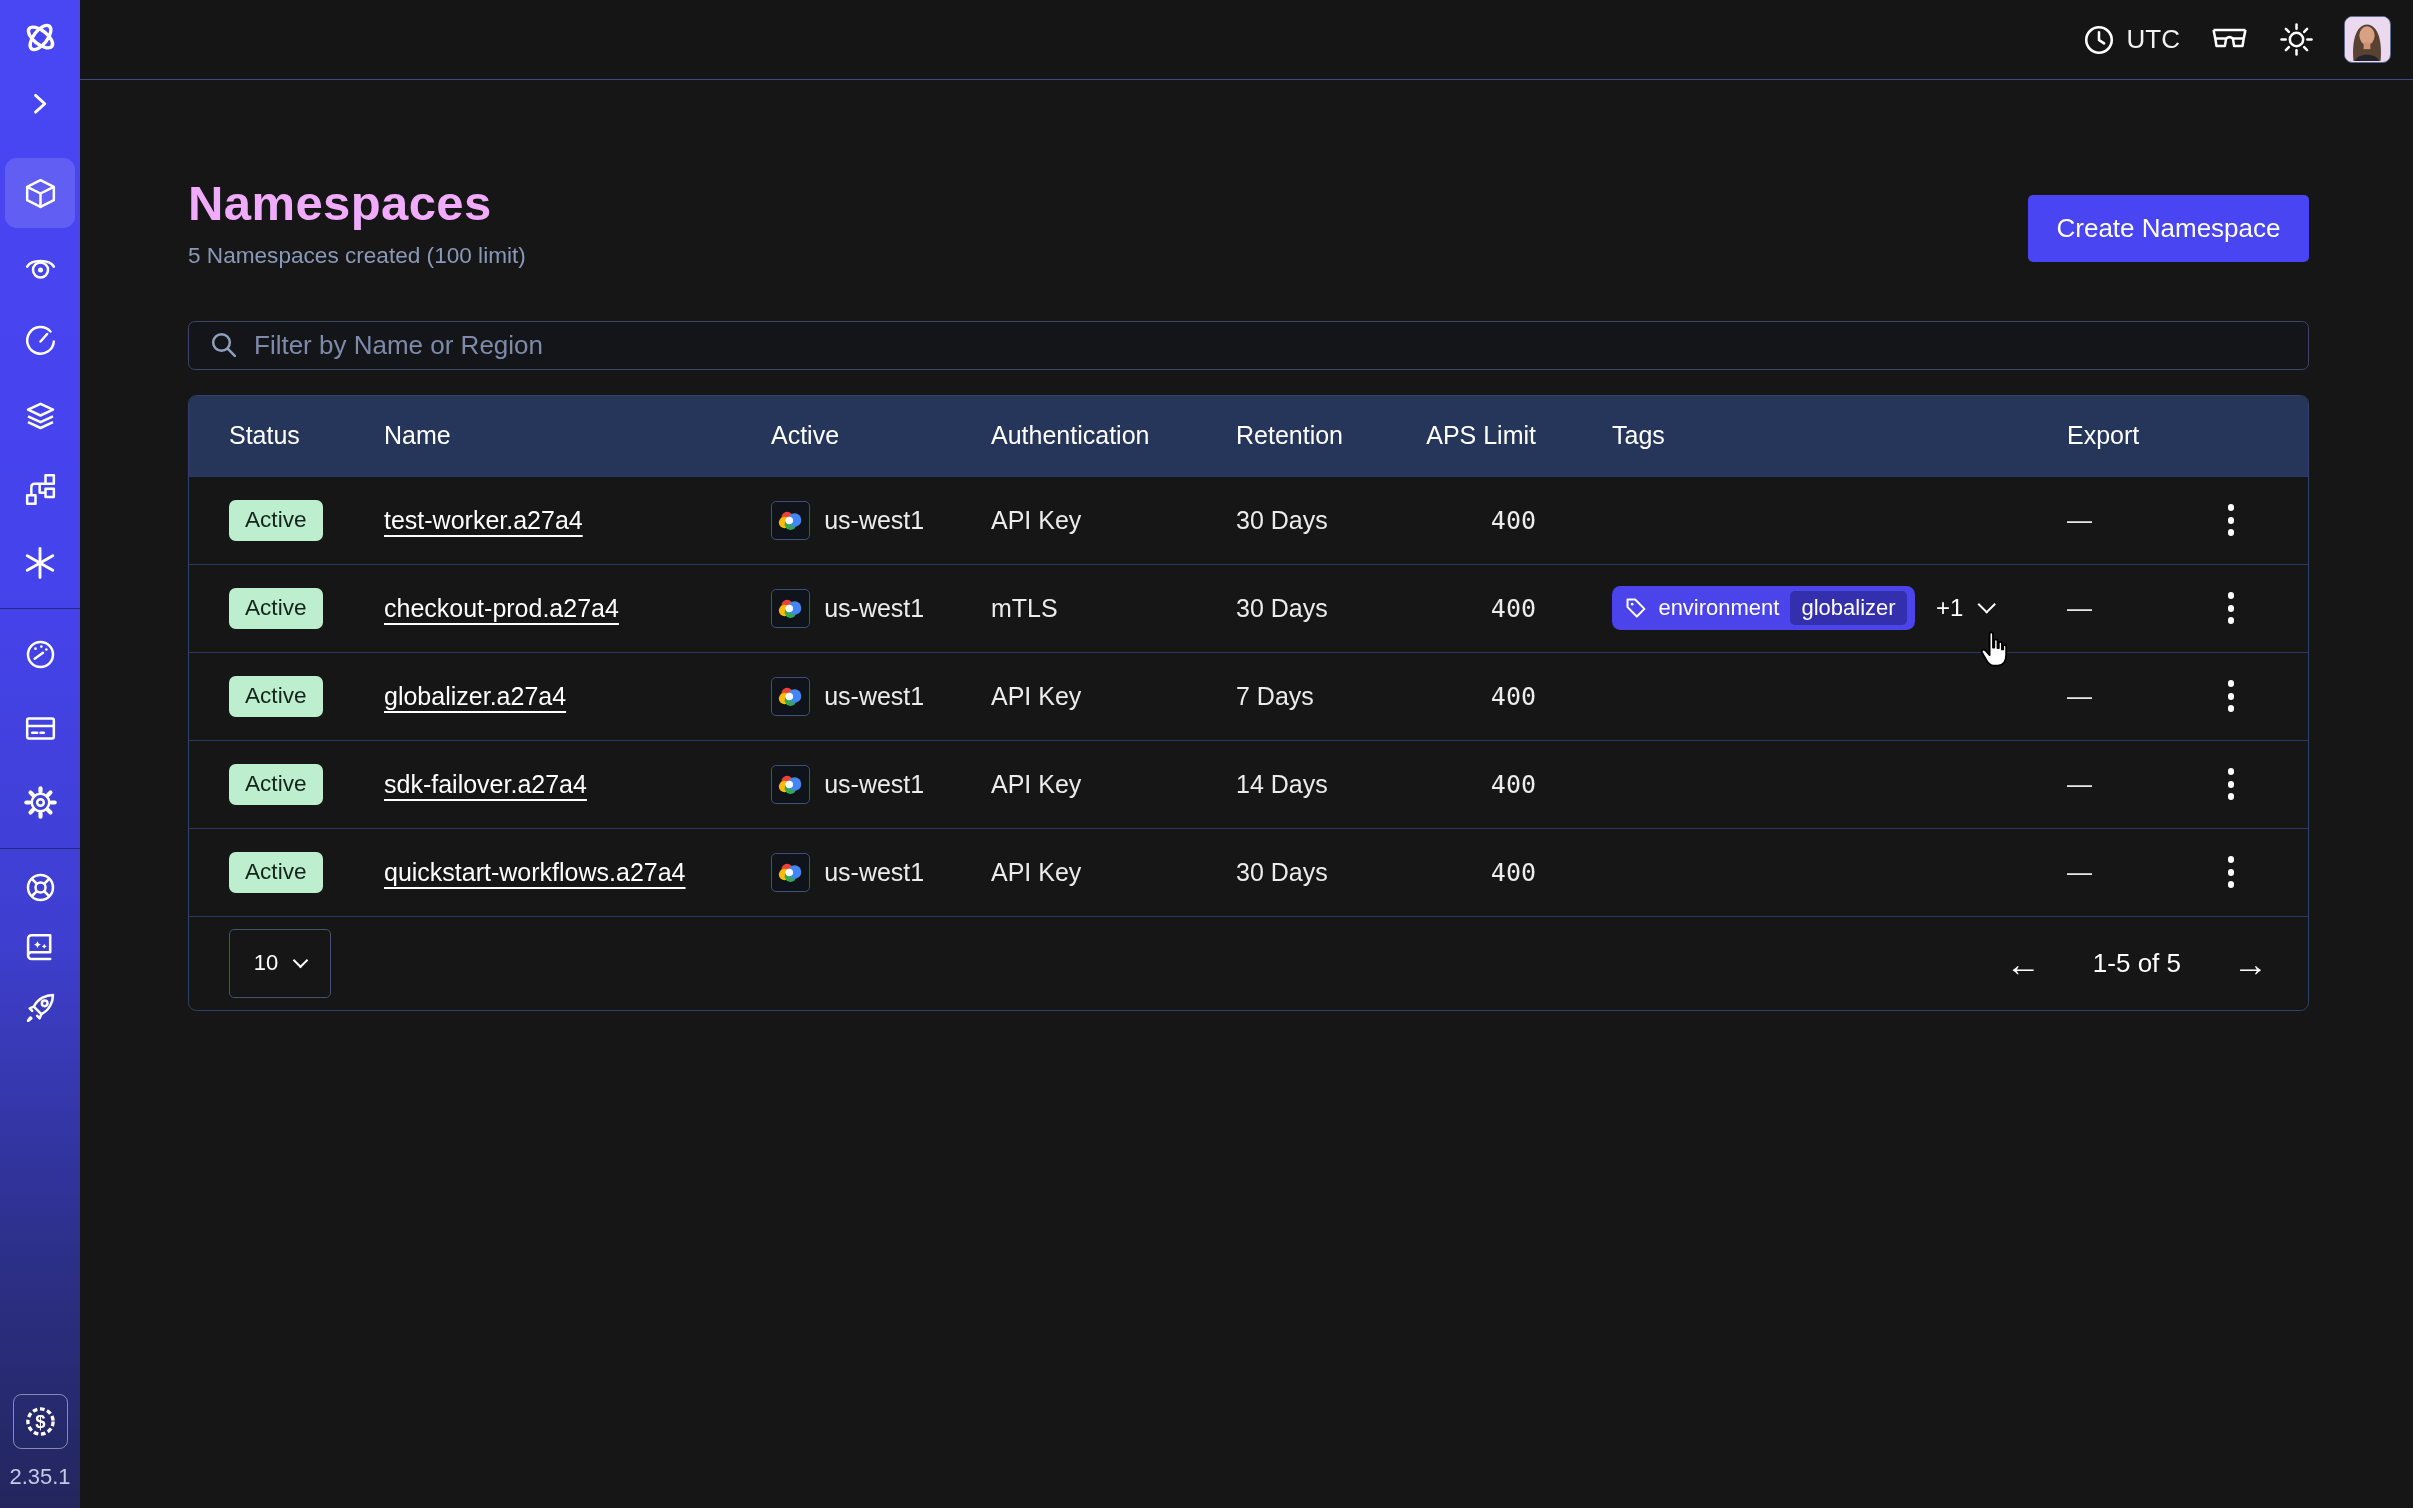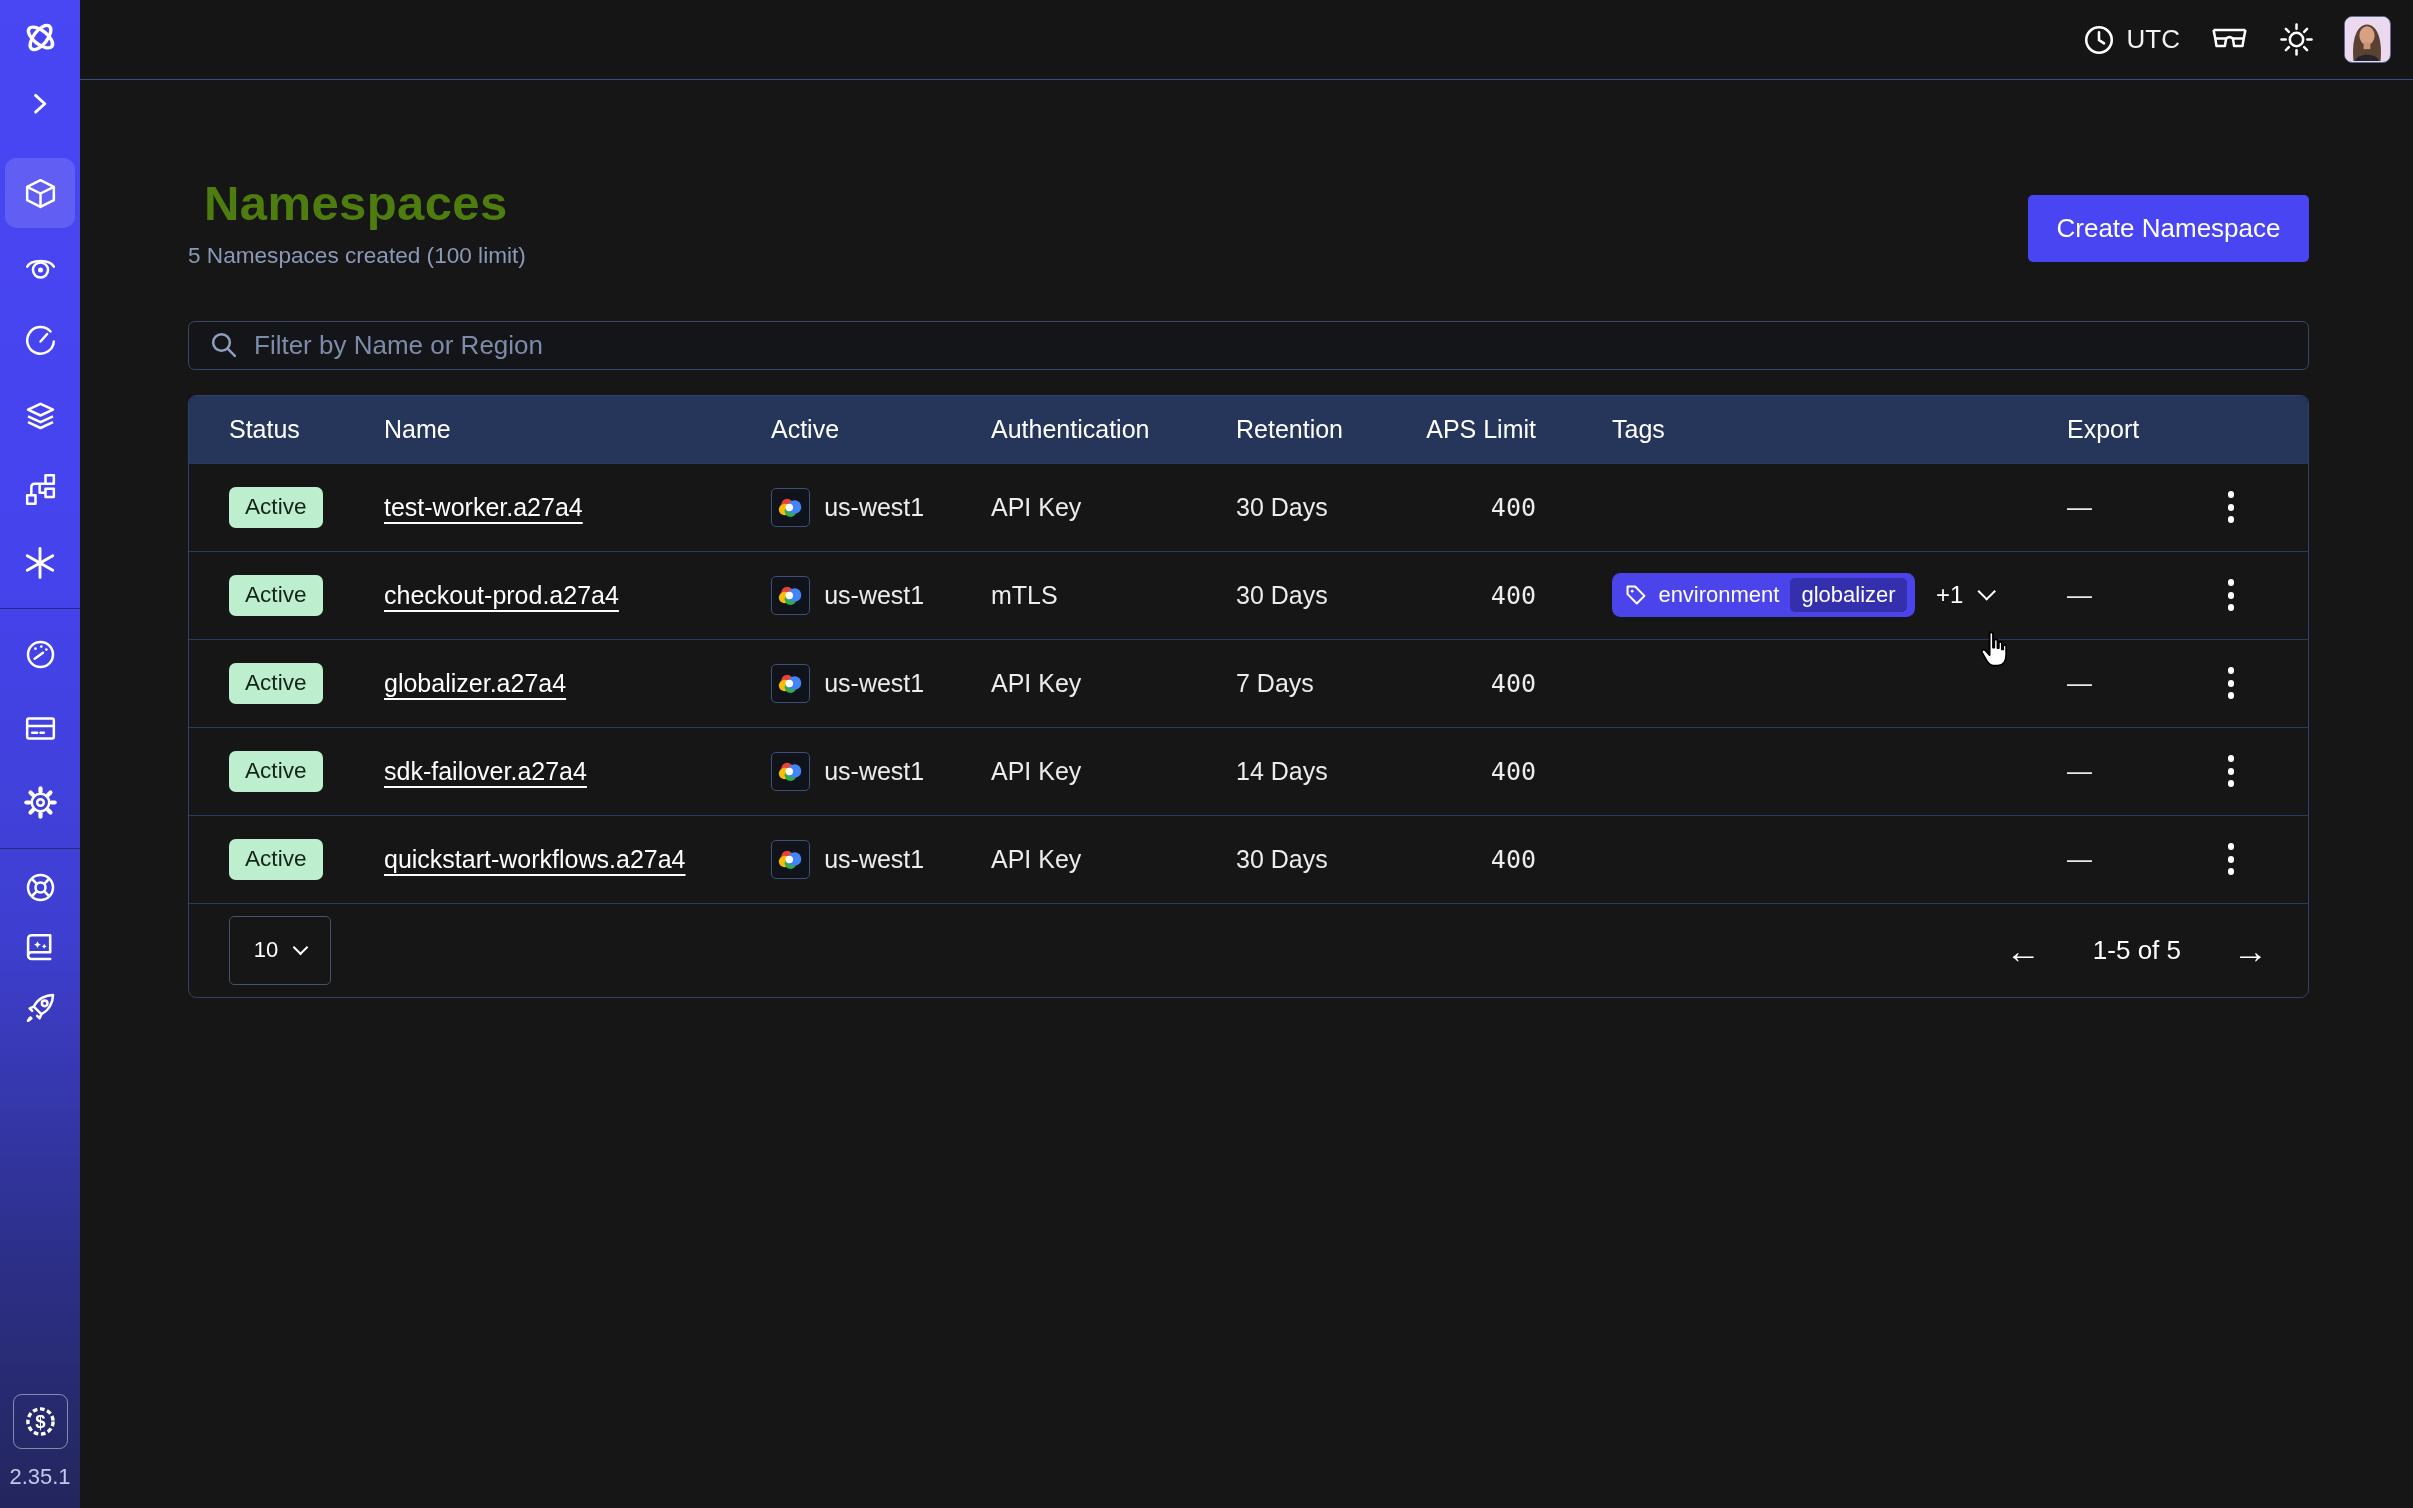--- a/index.html
+++ b/index.html
@@ -46,21 +46,21 @@
   .icon-btn { display:flex; align-items:center; justify-content:center; cursor:pointer; }
   .avatar {
     width:47px; height:47px; border-radius:8.4px; overflow:hidden;
     border:1.7px solid #5c6c94; cursor:pointer; background:#ead9ef;
   }
 
   
   .main { position:absolute; left:80px; top:81px; right:0; bottom:0; padding:0 104px 0 108px; }
 
   .title-row { margin-top:94px; display:flex; align-items:flex-start; justify-content:space-between; }
-  .page-title { font-size:49px; font-weight:700; color:#4d7c0f; letter-spacing:0.4px;margin-left:16px; }
+  .page-title { font-size:49px; font-weight:700; color:#f0abfc; letter-spacing:0.4px; }
   .page-sub { font-size:22.6px; color:#8b99b8; margin-top:11.7px; }
   .create-btn {
     background:#4945f2; color:#fff; border:none; border-radius:5px;
     font-size:26px; font-family:"Liberation Sans",sans-serif;
     padding:0 28.5px; height:67px; cursor:pointer; margin-top:20px;
   }
 
   .filter-wrap {
     margin-top:52px; height:49px; border:1.7px solid #3c4766; border-radius:6.7px;
     background:#141519; display:flex; align-items:center; padding:0 20px; gap:15px;
@@ -71,21 +71,21 @@
   }
   .filter-input::placeholder { color:#7e8ba8; }
 
   
   .table { margin-top:25px; border:1.7px solid #30426a; border-radius:8.4px; overflow:hidden; background:#161616; }
   .tr {
     display:grid;
     grid-template-columns: 155px 387px 220px 245px 189px 111px 531px 122px 1fr;
     align-items:center; padding:0 40px;
   }
-  .thead { background:#26365b; height:67px; font-size:25px; font-weight:500; color:#fff; }
+  .thead { background:#26365b; height:80px; font-size:25px; font-weight:500; color:#fff; }
   .row { height:88px; border-top:1.7px solid #2a3960; font-size:25px; }
   .row:first-of-type { border-top:none; }
   .cell-aps, .th-aps { text-align:right; font-family:"DejaVu Sans Mono", monospace; }
   .th-aps { font-family:"Liberation Sans",sans-serif; }
   .cell-tags, .th-tags { padding-left:76px; display:flex; align-items:center; }
   .status-badge {
     display:inline-block; background:#bdeecd; color:#15241b;
     font-size:22.6px; padding:7.5px 16px; border-radius:6.7px; font-weight:400;
   }
   .name-link { color:#fff; text-decoration:underline; text-underline-offset:5.9px; text-decoration-thickness:1.7px; cursor:pointer; }

